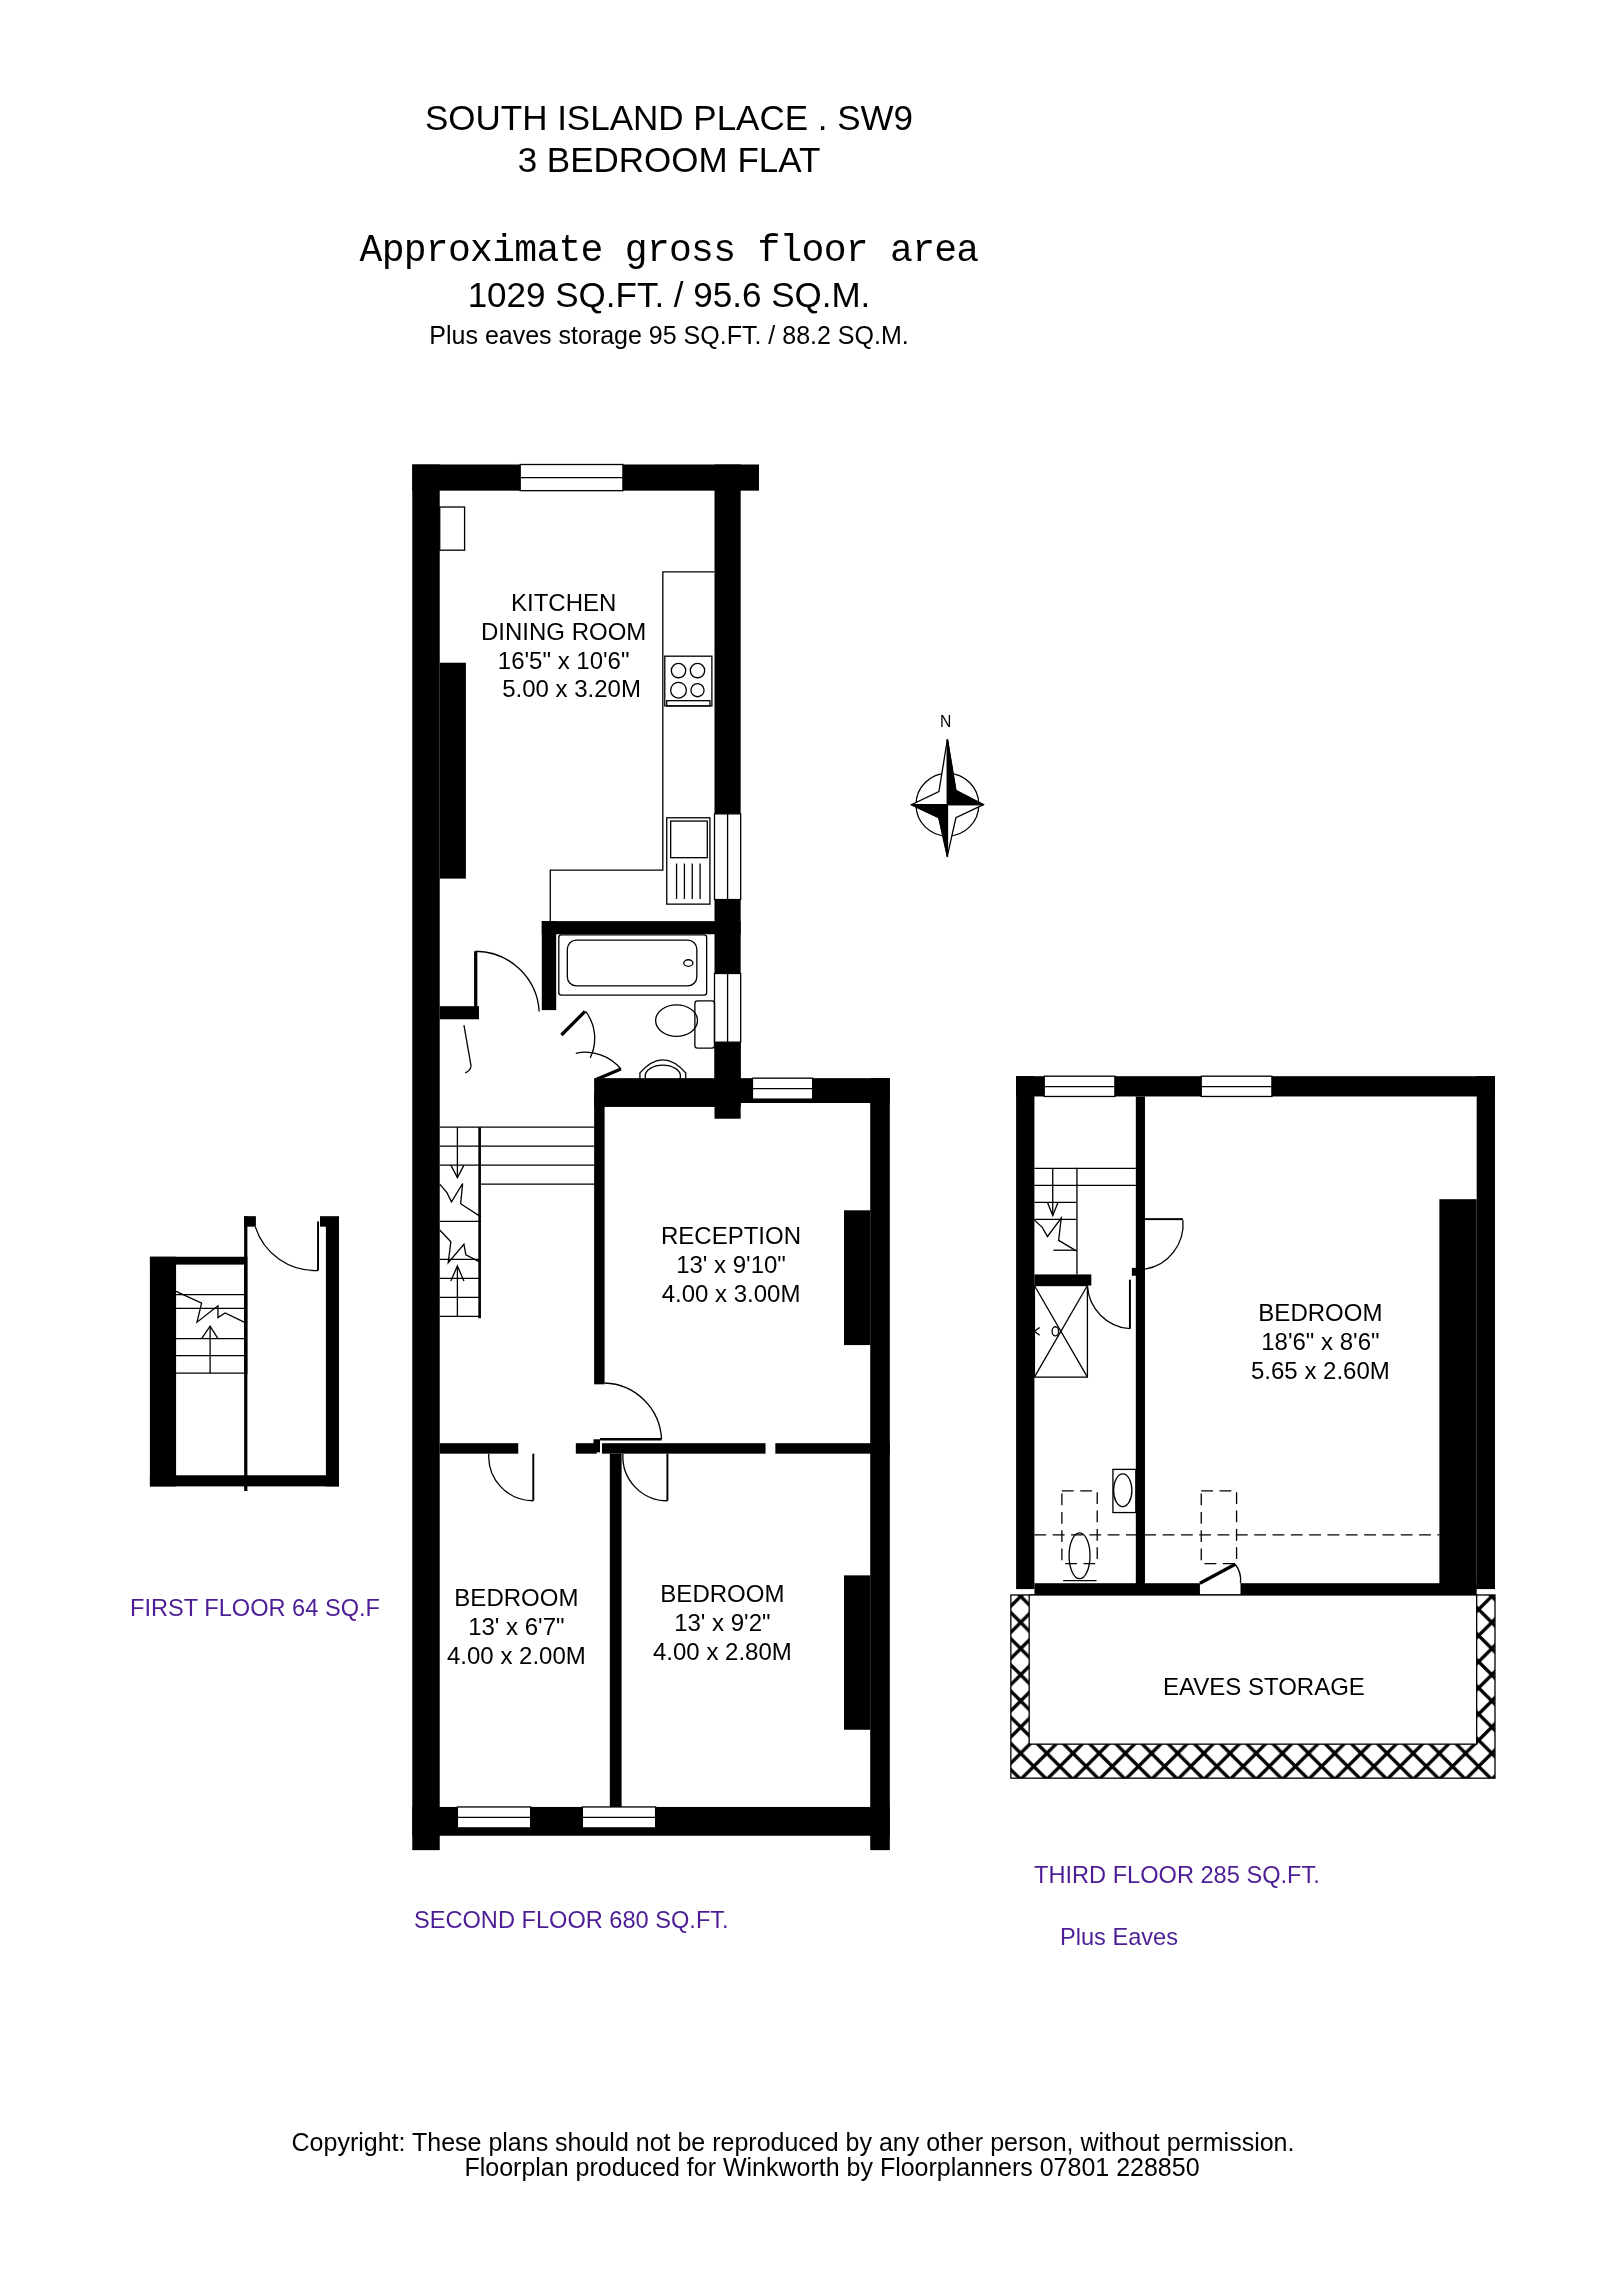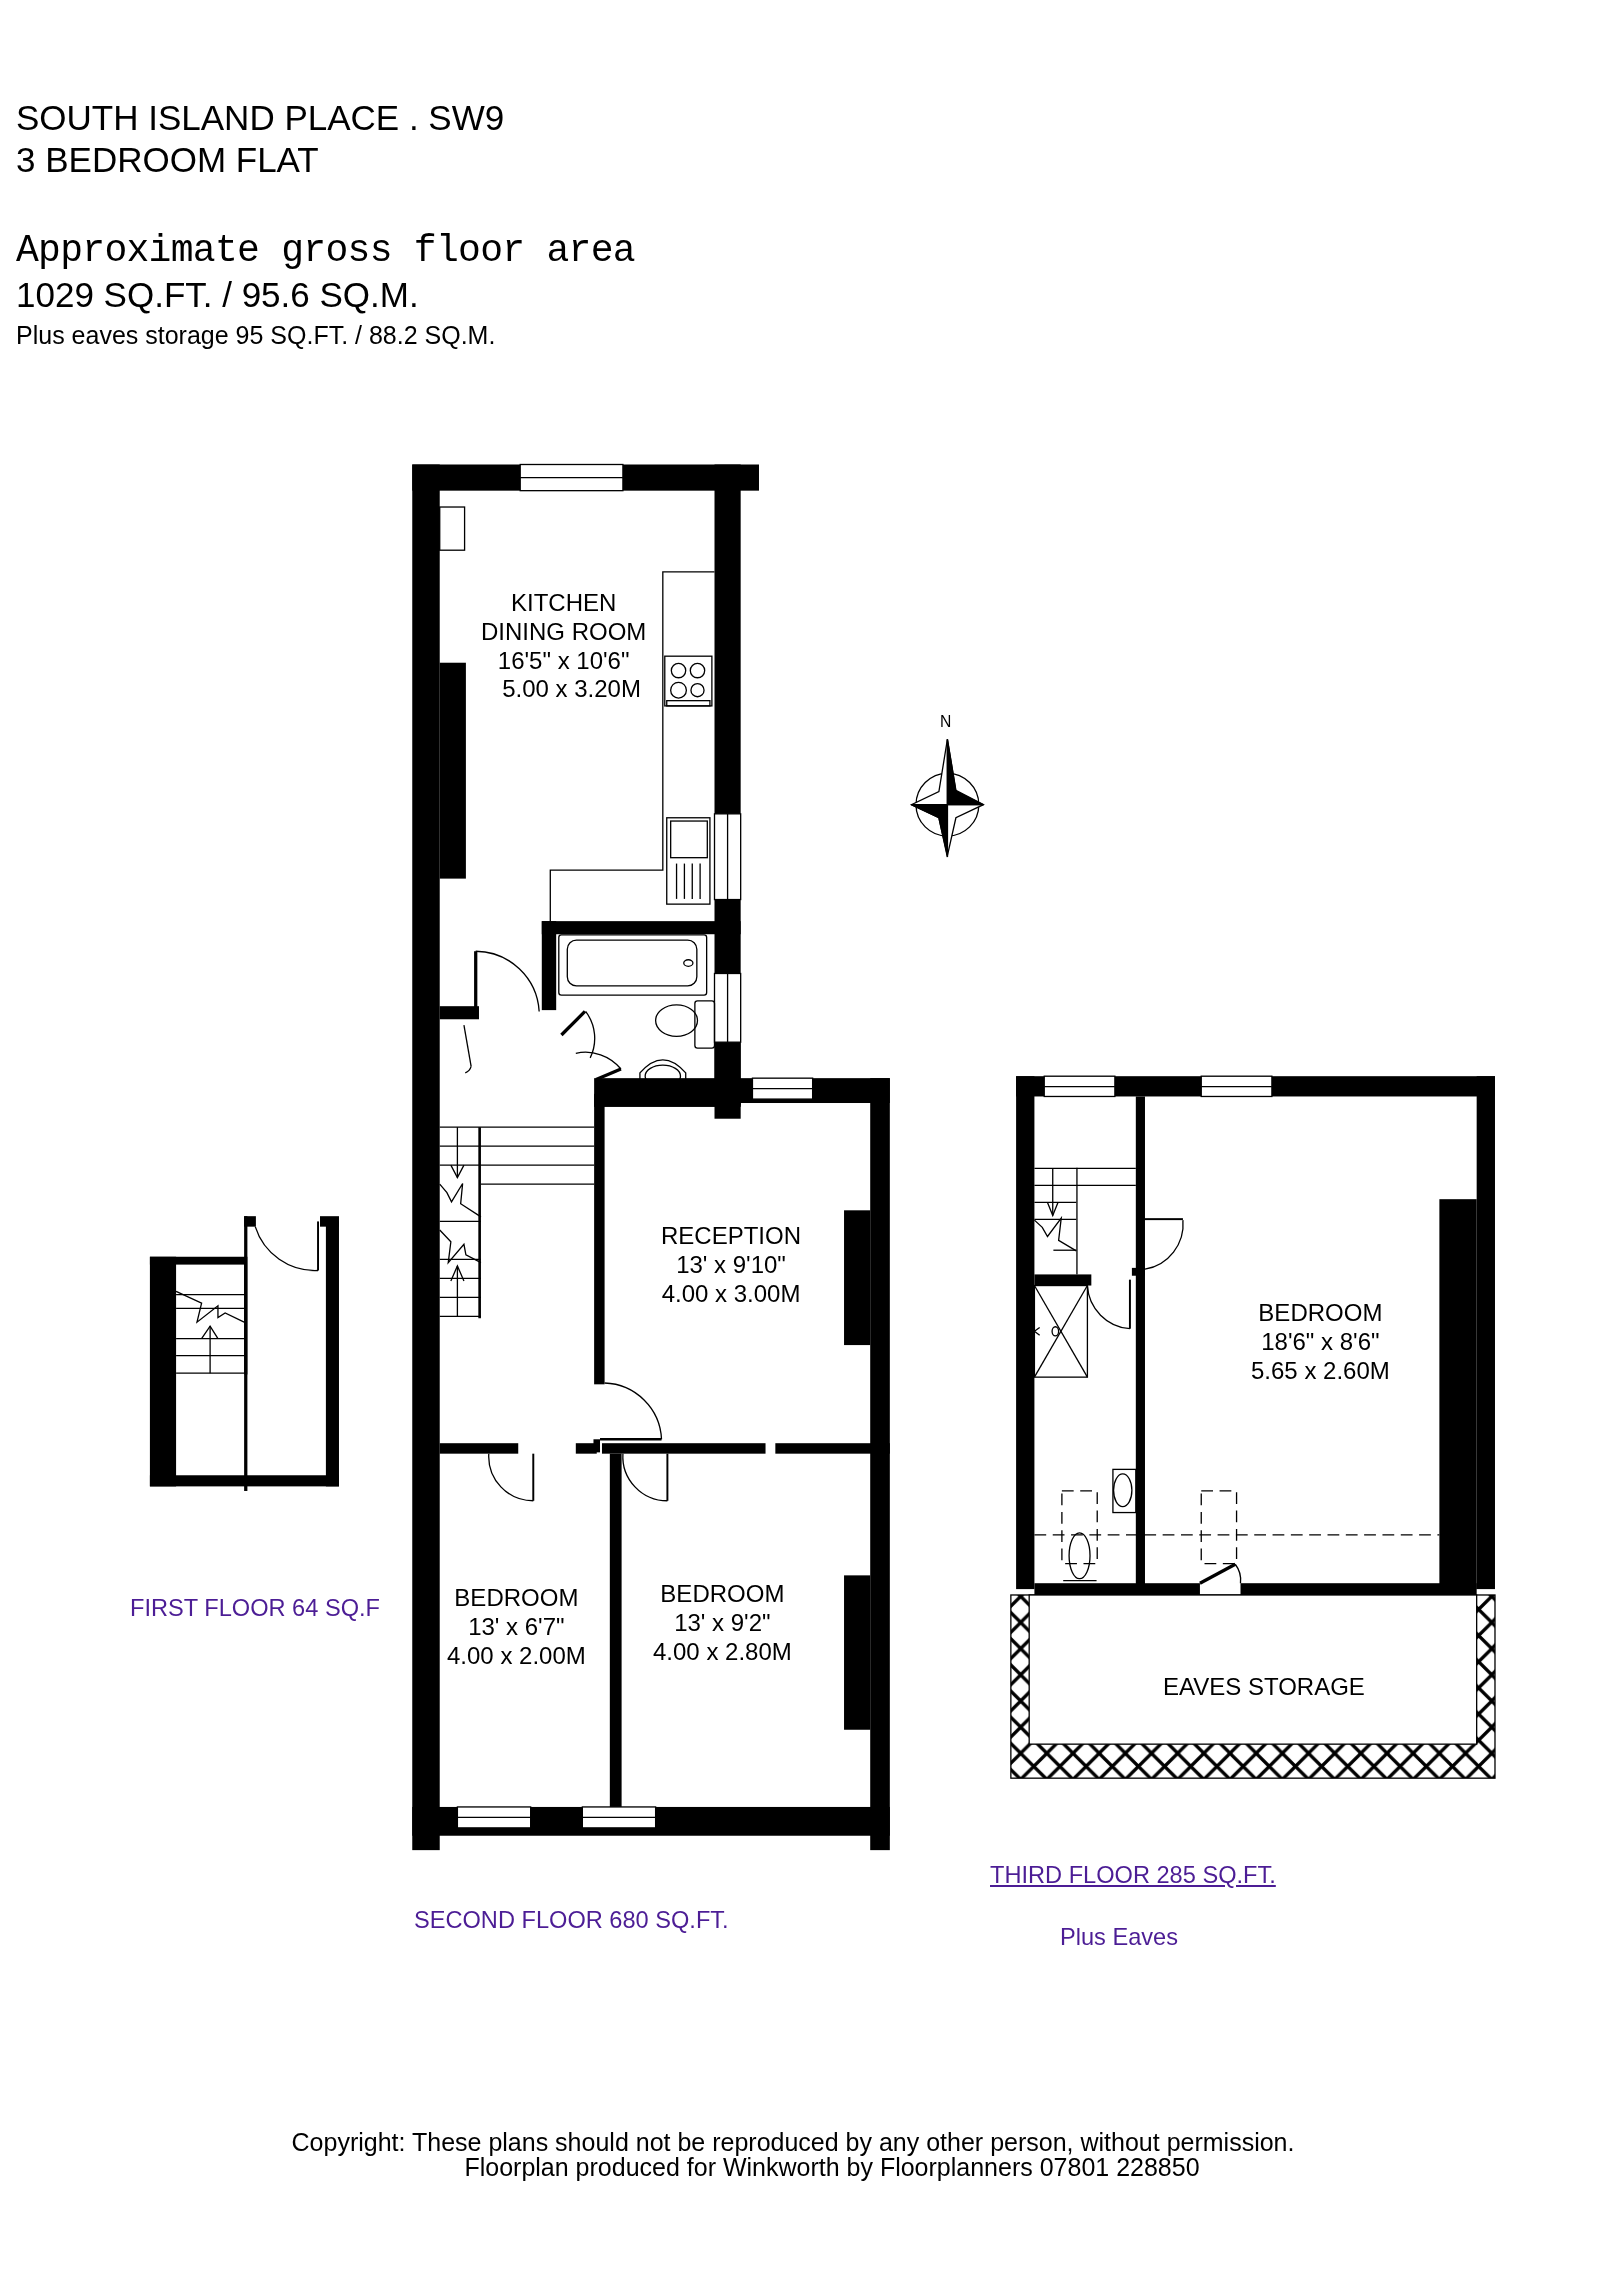--- a/index.html
+++ b/index.html
@@ -1,17 +1,17 @@
 <!DOCTYPE html>
 <html style="font-size:10.5px"><head>
   <meta charset="utf-8">
   <style>
     html, body { margin: 0; padding: 0; background: #ffffff; }
     body { width: 1622px; height: 2295px; position: relative; overflow: hidden; font-family: "Liberation Sans", sans-serif; color: #000; }
-    .hdr { position: absolute; left: 16px; width: 1318px; white-space: nowrap; color: #000; }
+    .hdr { position: absolute; left: 10px; width: 1318px; text-align: center; white-space: nowrap; color: #000; }
     #t1 { top: 98px; font-size: 35px; }
     #t2 { top: 140px; font-size: 35px; }
     #t3 { top: 229px; font-size: 38px; font-family: Liberation Mono, monospace; letter-spacing: -0.7px; }
     #t4 { top: 275px; font-size: 35px; }
     #t5 { top: 321px; font-size: 25px; }
     svg#plan { position: absolute; left: 0; top: 0; }
     .lbl { position: absolute; white-space: nowrap; font-size: 24px; line-height: 1.2; color: #000; }
     .lbl.center { text-align: center; }
     .floor-lbl { position: absolute; white-space: nowrap; font-size: 23.6px; color: #4c1d95; }
     .foot { position: absolute; left: 0; width: 1586px; text-align: center; font-size: 25px; white-space: nowrap; color: #000; }
@@ -278,18 +278,18 @@
 <div class="lbl center" style="left:1251px; top:1299px;">
   <div>BEDROOM</div>
   <div>18'6" x 8'6"</div>
   <div>5.65 x 2.60M</div>
 </div>
 
 <div class="lbl" style="left:1163px; top:1673px;">EAVES STORAGE</div>
 
 <div class="floor-lbl" style="left:130px; top:1595px; width:283px; overflow:hidden;">FIRST FLOOR 64 SQ.F</div>
 <div class="floor-lbl" style="left:414px; top:1907px;">SECOND FLOOR 680 SQ.FT.</div>
-<div class="floor-lbl" style="left:990px; top:1862px;text-decoration:underline;">THIRD FLOOR 285 SQ.FT.</div>
+<div class="floor-lbl" style="left:1034px; top:1862px;">THIRD FLOOR 285 SQ.FT.</div>
 <div class="floor-lbl" style="left:1060px; top:1924px;">Plus Eaves</div>
 
 <div class="foot" style="top:2128px;">Copyright: These plans should not be reproduced by any other person, without permission.</div>
 <div class="foot" style="top:2153px;margin-left:39px;">Floorplan produced for Winkworth by Floorplanners 07801 228850</div>
 
 
 </body></html>

